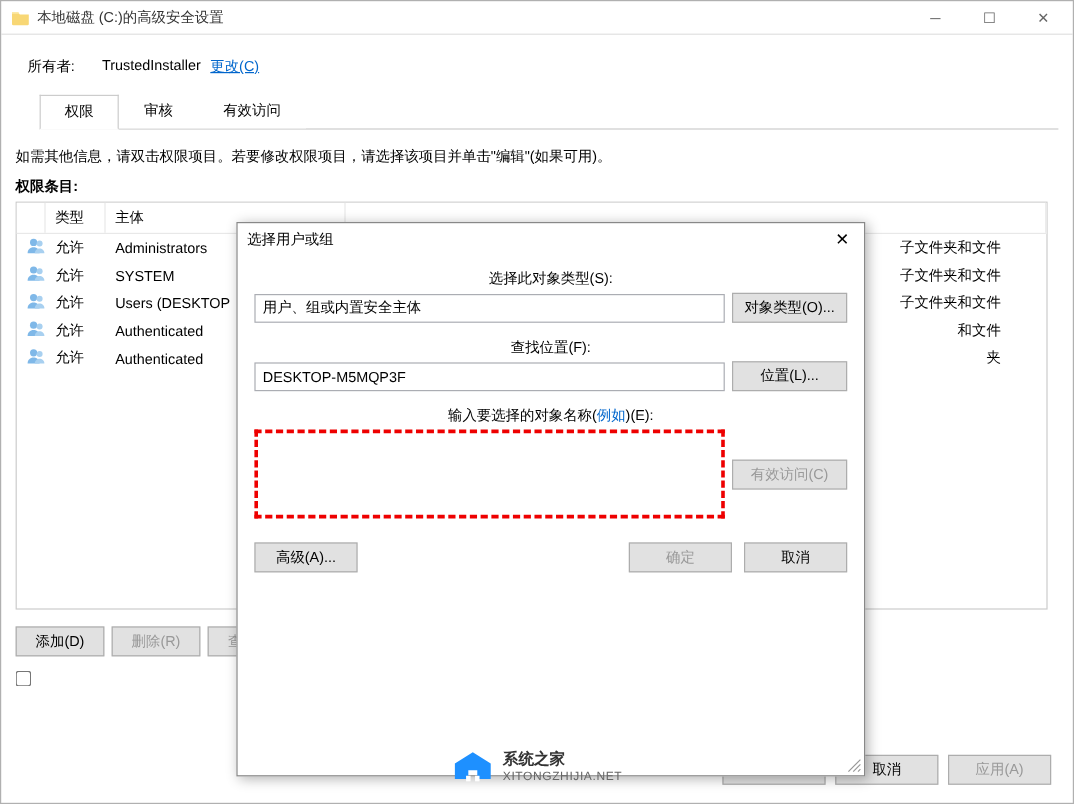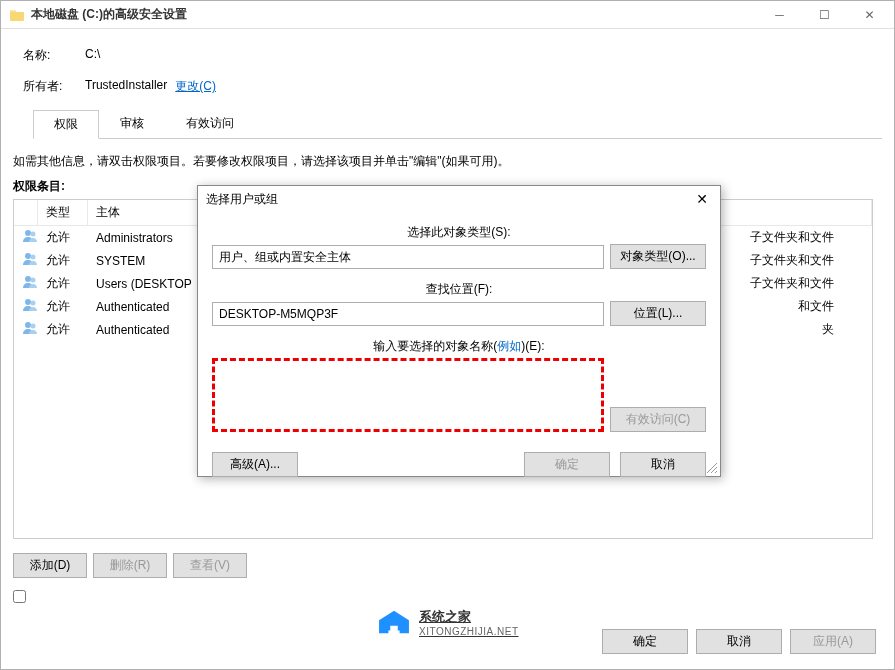--- a/index.html
+++ b/index.html
@@ -2,21 +2,21 @@
 <html><head>
   <meta charset="utf-8">
   <style>
     * { box-sizing: border-box; margin: 0; padding: 0; font-family: 'Microsoft YaHei', 'Segoe UI', sans-serif; font-size: 12px; }
     body { background: #f0f0f0; width: 895px; height: 670px; position: relative; }
     
     .main-window { position: absolute; left: 0; top: 0; width: 895px; height: 670px; background: #fff; border: 1px solid #b0b0b0; }
     .titlebar { height: 28px; display: flex; align-items: center; padding: 0 2px; border-bottom: 1px solid #e0e0e0; }
     .titlebar-icon { width: 16px; height: 16px; margin: 0 6px; }
     .titlebar-icon svg { width: 16px; height: 16px; }
-    .titlebar-title { flex: 1; color: #333; font-weight: bold; }
+    .titlebar-title { flex: 1; color: #333; }
     .win-controls { display: flex; }
     .win-btn { width: 45px; height: 26px; display: flex; align-items: center; justify-content: center; color: #666; cursor: pointer; }
     
     .content-area { padding: 10px 12px; height: calc(100% - 28px); }
     .info-row { display: flex; margin: 8px 0 14px 10px; }
     .info-label { width: 62px; color: #000; }
     .info-value { color: #000; }
     .link { color: #0066cc; text-decoration: underline; cursor: pointer; margin-left: 8px; }
     
     .tabs { display: flex; margin-left: 20px; border-bottom: 1px solid #ccc; }
@@ -40,40 +40,40 @@
     .btn { padding: 3px 14px; border: 1px solid #adadad; background: #e1e1e1; cursor: pointer; min-width: 74px; }
     .btn.disabled { color: #999; cursor: default; }
     
     .checkbox-row { display: flex; align-items: center; margin: 6px 0 20px 0; }
     .checkbox-row input { margin-right: 6px; }
     
     .dialog-buttons { position: absolute; bottom: 15px; right: 18px; display: flex; gap: 8px; }
     .dialog-buttons .btn { min-width: 86px; padding: 3px 10px; }
     
     
-    .modal { position: absolute; left: 197px; top: 185px; width: 524px; height: 292px; background: #fff; border: 1px solid #888; box-shadow: 2px 2px 10px rgba(0,0,0,0.3); }
+    .modal { position: absolute; left: 197px; top: 185px; width: 524px; height: 462px; background: #fff; border: 1px solid #888; box-shadow: 2px 2px 10px rgba(0,0,0,0.3); }
     .modal-titlebar { height: 26px; display: flex; align-items: center; padding: 0 8px; }
     .modal-titlebar-title { flex: 1; }
     .modal-close { width: 20px; height: 20px; display: flex; align-items: center; justify-content: center; cursor: pointer; font-size: 14px; }
     .modal-body { padding: 8px 14px; }
     .modal-label { margin: 4px 0 3px 0; text-align: center; }
-    .modal-row { display: flex; gap: 6px; align-items: flex-end; margin-bottom: 12px; }
+    .modal-row { display: flex; gap: 6px; align-items: center; margin-bottom: 12px; }
     .modal-input { flex: 1; border: 1px solid #abadb3; padding: 4px 6px; background: #fff; height: 24px; }
     .modal-btn { padding: 3px 8px; border: 1px solid #adadad; background: #e1e1e1; cursor: pointer; width: 96px; text-align: center; }
     .modal-btn.disabled { color: #999; cursor: default; }
     .modal-textarea { flex: 1; height: 74px; border: 3px dashed #e00; padding: 4px; resize: none; background: #fff; }
     .example-link { color: #0066cc; cursor: pointer; }
     
     .modal-footer { display: flex; gap: 10px; padding: 0 14px 10px 14px; }
     .modal-footer .spacer { flex: 1; }
     .modal-footer .modal-btn { width: 86px; }
     .resize-grip { position: absolute; right: 2px; bottom: 2px; width: 12px; height: 12px; cursor: nwse-resize; }
     .resize-grip svg { width: 12px; height: 12px; }
     
-    .watermark { position: absolute; bottom: 33px; left: 375px; display: flex; align-items: center; gap: 6px; color: #333; text-decoration: underline; }
+    .watermark { position: absolute; bottom: 17px; left: 375px; display: flex; align-items: center; gap: 6px; color: #333; }
     .watermark-logo { width: 38px; height: 28px; }
     .watermark-text .line1 { font-weight: bold; font-size: 13px; }
     .watermark-text .line2 { font-size: 10px; color: #666; letter-spacing: 0.5px; }
   </style>
 </head>
 <body>
 
 <div class="main-window">
   <div class="titlebar">
     <span class="titlebar-icon">
@@ -85,24 +85,20 @@
     <span class="titlebar-title">本地磁盘 (C:)的高级安全设置</span>
     <div class="win-controls">
       <div class="win-btn">─</div>
       <div class="win-btn">☐</div>
       <div class="win-btn close">✕</div>
     </div>
   </div>
 
   <div class="content-area">
     <div class="info-row">
-      <span class="info-label">名称:</span>
-      <span class="info-value">C:\</span>
-    </div>
-    <div class="info-row">
       <span class="info-label">所有者:</span>
       <span class="info-value">TrustedInstaller</span>
       <span class="link">更改(C)</span>
     </div>
 
     <div class="tabs">
       <div class="tab active">权限</div>
       <div class="tab">审核</div>
       <div class="tab">有效访问</div>
     </div>

